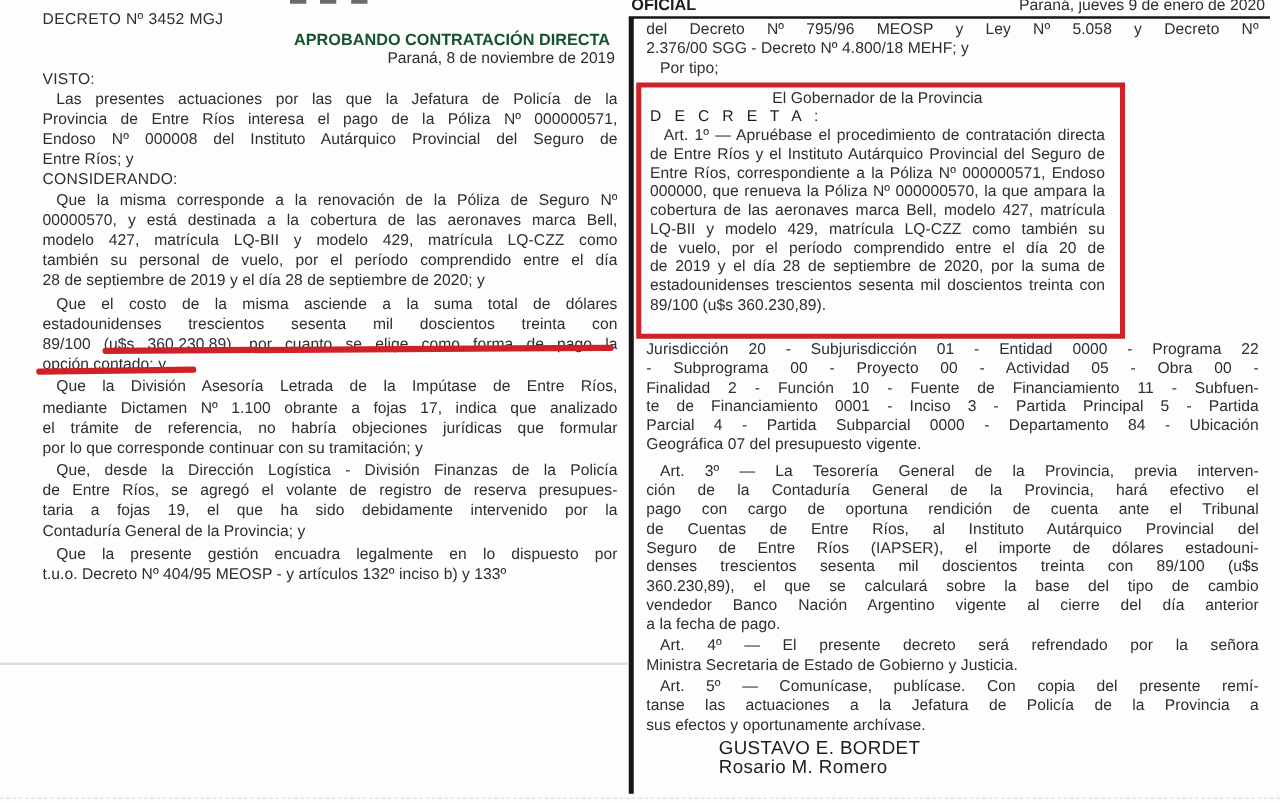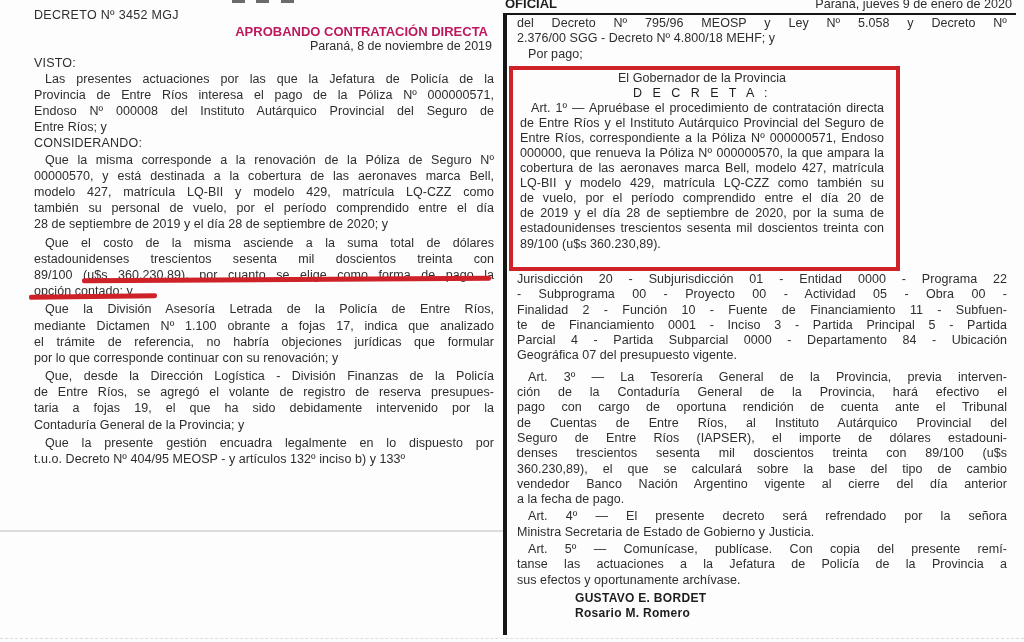--- a/index.html
+++ b/index.html
@@ -15,21 +15,21 @@
   }
   .jline{text-align:justify;}
   .jline::after{content:"";display:inline-block;width:100%;height:0;vertical-align:top;}
   .ind{text-indent:11px;}
   .label-line{letter-spacing:0.2px;}
 
   
   .left-col{position:absolute;left:34px;top:8px;width:460px;}
   .head-line{height:15.5px;line-height:15.5px;overflow:hidden;}
   .decree-number{letter-spacing:0.3px;}
-  .doc-title{font-weight:bold;text-align:right;color:#be185d;font-size:13px;padding-right:6px;}
+  .doc-title{font-weight:bold;text-align:right;color:#14532d;font-size:13px;padding-right:6px;}
   .doc-date{text-align:right;padding-right:2px;}
   .left-body{--lh:16.2px;}
 
   
   .top-dash{position:absolute;top:0;height:3px;width:13px;background:#6b6b6b;}
   .col-divider{position:absolute;left:503px;top:14px;width:3.5px;height:621px;background:#161616;}
   .left-col-endrule{position:absolute;left:0;top:530px;width:503px;height:1.5px;background:#dcdcdc;}
   .bottom-edge{position:absolute;left:0;top:638px;width:1024px;border-top:1.6px dashed #dedede;}
 
   
@@ -44,30 +44,30 @@
   .para + .para{margin-top:2px;}
   .gap6{margin-top:6px !important;}
 
   
   .decree-box{
     position:absolute;left:509px;top:66px;width:391px;height:205px;
     box-sizing:border-box;border:4.5px solid #cf2128;
     padding:1px 12px 0 7px;--lh:15.05px;
   }
   .centered-line{text-align:center;}
-  .decreta-line{text-align:center;letter-spacing:3.5px;color:#1d1d1d;}
+  .decreta-line{text-align:left;letter-spacing:3.5px;color:#1d1d1d;}
 
   
   .red-underline{position:absolute;background:#cf2128;border-radius:2px;}
   .ul-1{left:82px;top:277px;width:409px;height:4.6px;transform:rotate(-0.35deg);}
   .ul-2{left:29px;top:293.5px;width:128px;height:4.6px;transform:rotate(-0.8deg);}
 
   
   .signatures{margin-top:3px;padding-left:58px;}
-  .sig-line{font-weight:bold;color:#1d1d1d;font-size:12px;height:15.3px;line-height:15.3px;letter-spacing:0.3px;}
+  .sig-line{font-weight:normal;color:#1d1d1d;font-size:15px;height:15.3px;line-height:15.3px;letter-spacing:0.3px;}
 </style>
 </head>
 <body>
 
 <div class="page">
 
   <div class="top-dash" style="left:232px"></div>
   <div class="top-dash" style="left:256px"></div>
   <div class="top-dash" style="left:281px"></div>
 
@@ -98,24 +98,24 @@
           <div class="tline jline">también su personal de vuelo, por el período comprendido entre el día</div>
           <div class="tline">28 de septiembre de 2019 y el día 28 de septiembre de 2020; y</div>
         </div>
       <div class="para">
           <div class="tline jline ind">Que el costo de la misma asciende a la suma total de dólares</div>
           <div class="tline jline">estadounidenses trescientos sesenta mil doscientos treinta con</div>
           <div class="tline jline">89/100 (u$s 360.230,89), por cuanto se elige como forma de pago la</div>
           <div class="tline">opción contado; y</div>
         </div>
       <div class="para">
-          <div class="tline jline ind">Que la División Asesoría Letrada de la Policía de Entre Ríos,</div>
+          <div class="tline jline ind">Que la División Asesoría Letrada de la Impútase de Entre Ríos,</div>
           <div class="tline jline">mediante Dictamen Nº 1.100 obrante a fojas 17, indica que analizado</div>
           <div class="tline jline">el trámite de referencia, no habría objeciones jurídicas que formular</div>
-          <div class="tline">por lo que corresponde continuar con su renovación; y</div>
+          <div class="tline">por lo que corresponde continuar con su tramitación; y</div>
         </div>
       <div class="para">
           <div class="tline jline ind">Que, desde la Dirección Logística - División Finanzas de la Policía</div>
           <div class="tline jline">de Entre Ríos, se agregó el volante de registro de reserva presupues-</div>
           <div class="tline jline">taria a fojas 19, el que ha sido debidamente intervenido por la</div>
           <div class="tline">Contaduría General de la Provincia; y</div>
         </div>
       <div class="para">
           <div class="tline jline ind">Que la presente gestión encuadra legalmente en lo dispuesto por</div>
           <div class="tline">t.u.o. Decreto Nº 404/95 MEOSP - y artículos 132º inciso b) y 133º</div>
@@ -126,21 +126,21 @@
   <div class="red-underline ul-1"></div>
   <div class="red-underline ul-2"></div>
 
   <div class="left-col-endrule"></div>
 
   <div class="right-top">
     <div class="para">
         <div class="tline jline">del Decreto Nº 795/96 MEOSP y Ley Nº 5.058 y Decreto Nº</div>
         <div class="tline">2.376/00 SGG - Decreto Nº 4.800/18 MEHF; y</div>
       </div>
-    <div class="tline ind">Por pago;</div>
+    <div class="tline ind">Por tipo;</div>
   </div>
 
   <div class="decree-box">
     <div class="tline centered-line">El Gobernador de la Provincia</div>
     <div class="tline decreta-line">D E C R E T A :</div>
     <div class="para">
         <div class="tline jline ind">Art. 1º — Apruébase el procedimiento de contratación directa</div>
         <div class="tline jline">de Entre Ríos y el Instituto Autárquico Provincial del Seguro de</div>
         <div class="tline jline">Entre Ríos, correspondiente a la Póliza Nº 000000571, Endoso Nº</div>
         <div class="tline jline">000000, que renueva la Póliza Nº 000000570, la que ampara la</div>

